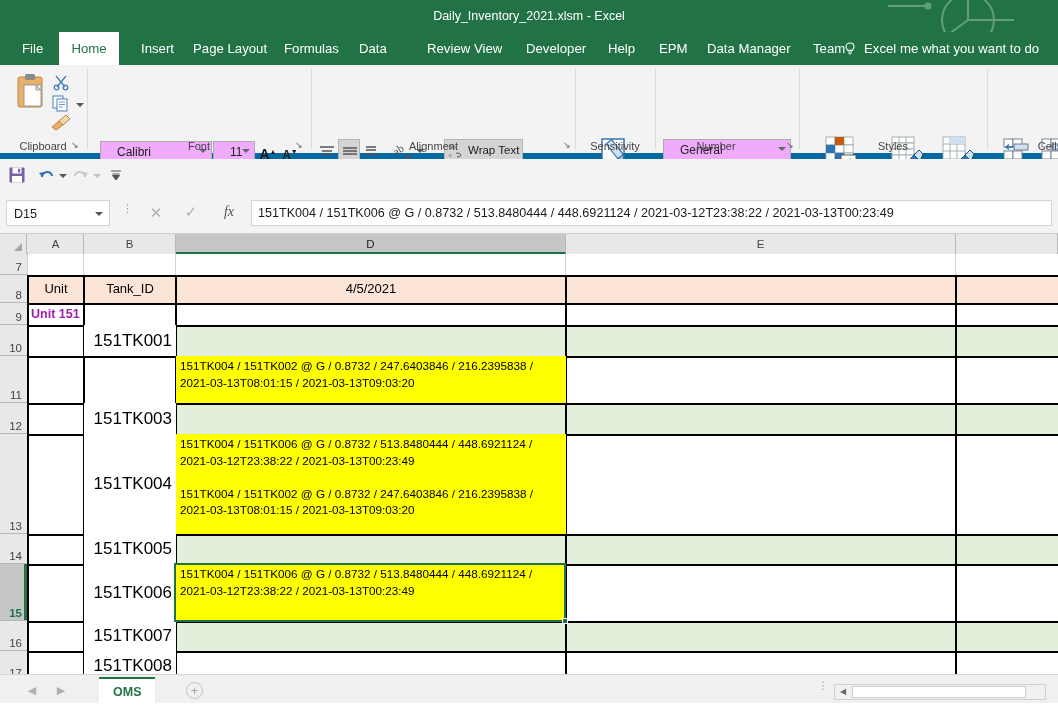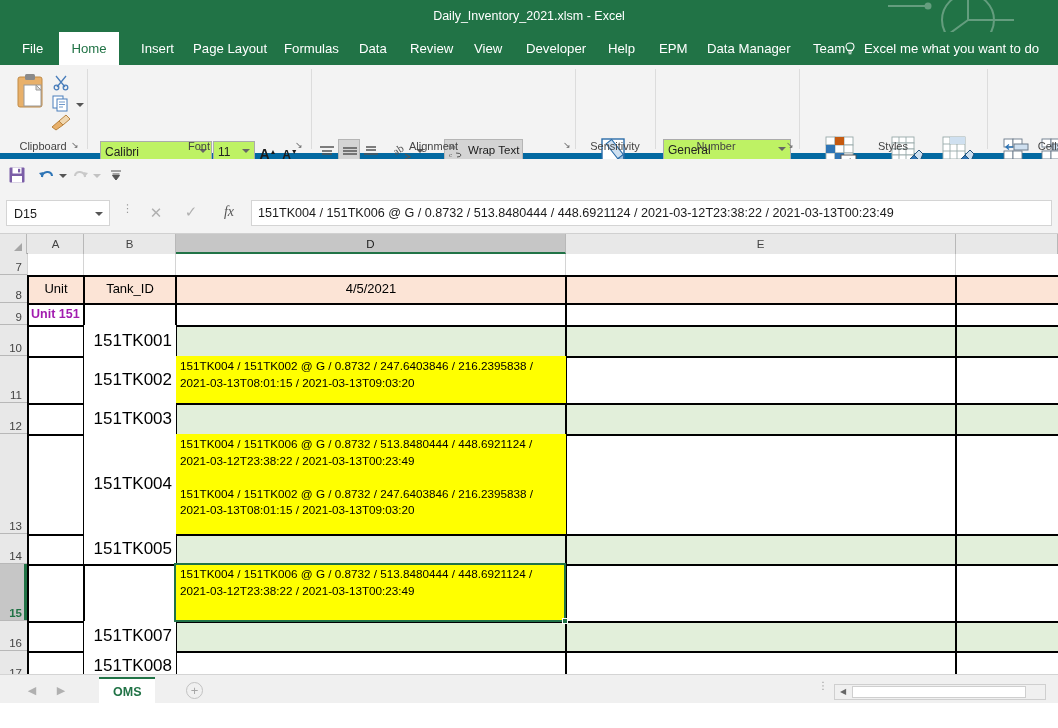--- a/index.html
+++ b/index.html
@@ -63,22 +63,22 @@
   }
   .dlg-launch {
     position: absolute; bottom: 2px; width: 11px; height: 11px;
     font-size: 9px; color: #666; line-height: 11px;
   }
   .btn-lbl { font-size: 11.5px; color: #1b1b1b; white-space: nowrap; }
   .ico { position: absolute; }
 
   
   .combo {
-    position: absolute; background: #bef264; border: 1px solid #ababab;
-    font-size: 12px; color: #222; line-height: 20px; padding-left: 4px;
+    position: absolute; background: #f0abfc; border: 1px solid #ababab;
+    font-size: 12px; color: #222; line-height: 20px; padding-left: 16px;
     white-space: nowrap; overflow: hidden;
   }
   .combo .cv { display: inline-block; }
   .combo .arr {
     position: absolute; right: 4px; top: 7px;
     border-left: 4px solid transparent; border-right: 4px solid transparent;
     border-top: 4px solid #666;
   }
   .minibtn {
     position: absolute; font-size: 13px; color: #1b1b1b; text-align: center;
@@ -271,21 +271,21 @@
     <div class="title-text">Daily_Inventory_2021.xlsm  -  Excel</div>
   </div>
 
   <div class="tabbar">
       <div class="tab" style="left: 803px; width: 39px;">Team</div>
       <div class="tab" style="left: 697px; width: 93px;">Data Manager</div>
       <div class="tab" style="left: 649px; width: 37px;">EPM</div>
       <div class="tab" style="left: 598px; width: 37px;">Help</div>
       <div class="tab" style="left: 516px; width: 69px;">Developer</div>
       <div class="tab" style="left: 464px; width: 40px;">View</div>
-      <div class="tab" style="left: 400px; width: 52px;">Review</div>
+      <div class="tab" style="left: 417px; width: 52px;">Review</div>
       <div class="tab" style="left: 349px; width: 39px;">Data</div>
       <div class="tab" style="left: 274px; width: 62px;">Formulas</div>
       <div class="tab" style="left: 183px; width: 78px;">Page Layout</div>
       <div class="tab" style="left: 131px; width: 48px;">Insert</div>
       <div class="tab active" style="left: 59px; width: 60px;">Home</div>
       <div class="tab" style="left: 12px; width: 35px;">File</div>
 
     <svg class="bulb" style="left:842px" viewBox="0 0 16 16">
       <path d="M8 2 C5.5 2 4 3.8 4 5.8 C4 7.4 5.2 8.3 5.6 9.4 L10.4 9.4 C10.8 8.3 12 7.4 12 5.8 C12 3.8 10.5 2 8 2 Z" fill="none" stroke="#ffffff" stroke-width="1.1"></path>
       <path d="M6 11 L10 11 M6.6 12.7 L9.4 12.7" stroke="#ffffff" stroke-width="1.1"></path>
@@ -652,28 +652,28 @@
         <div class="bd-v" style="left: 537px; top: 21px; height: 28px; width: 1.6px;"></div>
         <div class="bd-v" style="left: 927px; top: 21px; height: 28px; width: 1.6px;"></div>
         <div class="bd-v" style="left: 537px; top: 49px; height: 407px; width: 1.6px;"></div>
         <div class="bd-v" style="left: 927px; top: 49px; height: 407px; width: 1.6px;"></div>
         <div class="bd-v" style="left: 147px; top: 49px; height: 407px; width: 1.6px;"></div>
         <div class="cell  txt-hdr" style="left: 0px; top: 21px; width: 56px; height: 28px; line-height: 28px;">Unit</div>
         <div class="cell  txt-hdr" style="left: 56px; top: 21px; width: 92px; height: 28px; line-height: 28px;">Tank_ID</div>
         <div class="cell  txt-hdr" style="left: 148px; top: 21px; width: 390px; height: 28px; line-height: 28px;">4/5/2021</div>
         <div class="cell  txt-unit" style="left: 0px; top: 49px; width: 148px; height: 22px; display: flex; align-items: center;">Unit 151</div>
         <div class="cell c-white txt-tank" style="left: 56px; top: 71px; width: 92px; height: 31px; display: flex; align-items: center; justify-content: flex-end;">151TK001</div>
-        <div class="cell c-white txt-tank" style="left: 56px; top: 102px; width: 92px; height: 47px; display: flex; align-items: center; justify-content: flex-end;">151TK002</div>
         <div class="cell c-yellow txt-note" style="left: 148px; top: 102px; width: 390px; height: 47px;">151TK004 / 151TK002 @ G / 0.8732 / 247.6403846 / 216.2395838 / 2021-03-13T08:01:15 / 2021-03-13T09:03:20</div>
         <div class="cell c-white txt-tank" style="left: 56px; top: 149px; width: 92px; height: 31px; display: flex; align-items: center; justify-content: flex-end;">151TK003</div>
         <div class="cell c-white txt-tank" style="left: 56px; top: 180px; width: 92px; height: 100px; display: flex; align-items: center; justify-content: flex-end;">151TK004</div>
         <div class="cell c-yellow txt-note" style="left: 148px; top: 180px; width: 390px; height: 100px;">151TK004 / 151TK006 @ G / 0.8732 / 513.8480444 / 448.6921124 / 2021-03-12T23:38:22 / 2021-03-13T00:23:49
 
 151TK004 / 151TK002 @ G / 0.8732 / 247.6403846 / 216.2395838 / 2021-03-13T08:01:15 / 2021-03-13T09:03:20</div>
         <div class="cell c-white txt-tank" style="left: 56px; top: 280px; width: 92px; height: 30px; display: flex; align-items: center; justify-content: flex-end;">151TK005</div>
+        <div class="cell c-white txt-tank" style="left: 56px; top: 310px; width: 92px; height: 57px; display: flex; align-items: center; justify-content: flex-end;">151TK006</div>
         <div class="cell c-yellow txt-note" style="left: 148px; top: 310px; width: 390px; height: 57px;">151TK004 / 151TK006 @ G / 0.8732 / 513.8480444 / 448.6921124 / 2021-03-12T23:38:22 / 2021-03-13T00:23:49</div>
         <div class="cell c-white txt-tank" style="left: 56px; top: 367px; width: 92px; height: 30px; display: flex; align-items: center; justify-content: flex-end;">151TK007</div>
         <div class="cell c-white txt-tank" style="left: 56px; top: 397px; width: 92px; height: 30px; display: flex; align-items: center; justify-content: flex-end;">151TK008</div>
         <div class="selbox" style="left: 146px; top: 309px; width: 392px; height: 59px;"></div>
         <div class="selhandle" style="left: 534px; top: 364px;"></div>
       </div>
   </div>
 
   <div class="sheetbar">
     <div class="navarrow" style="left:25px">◀</div>

